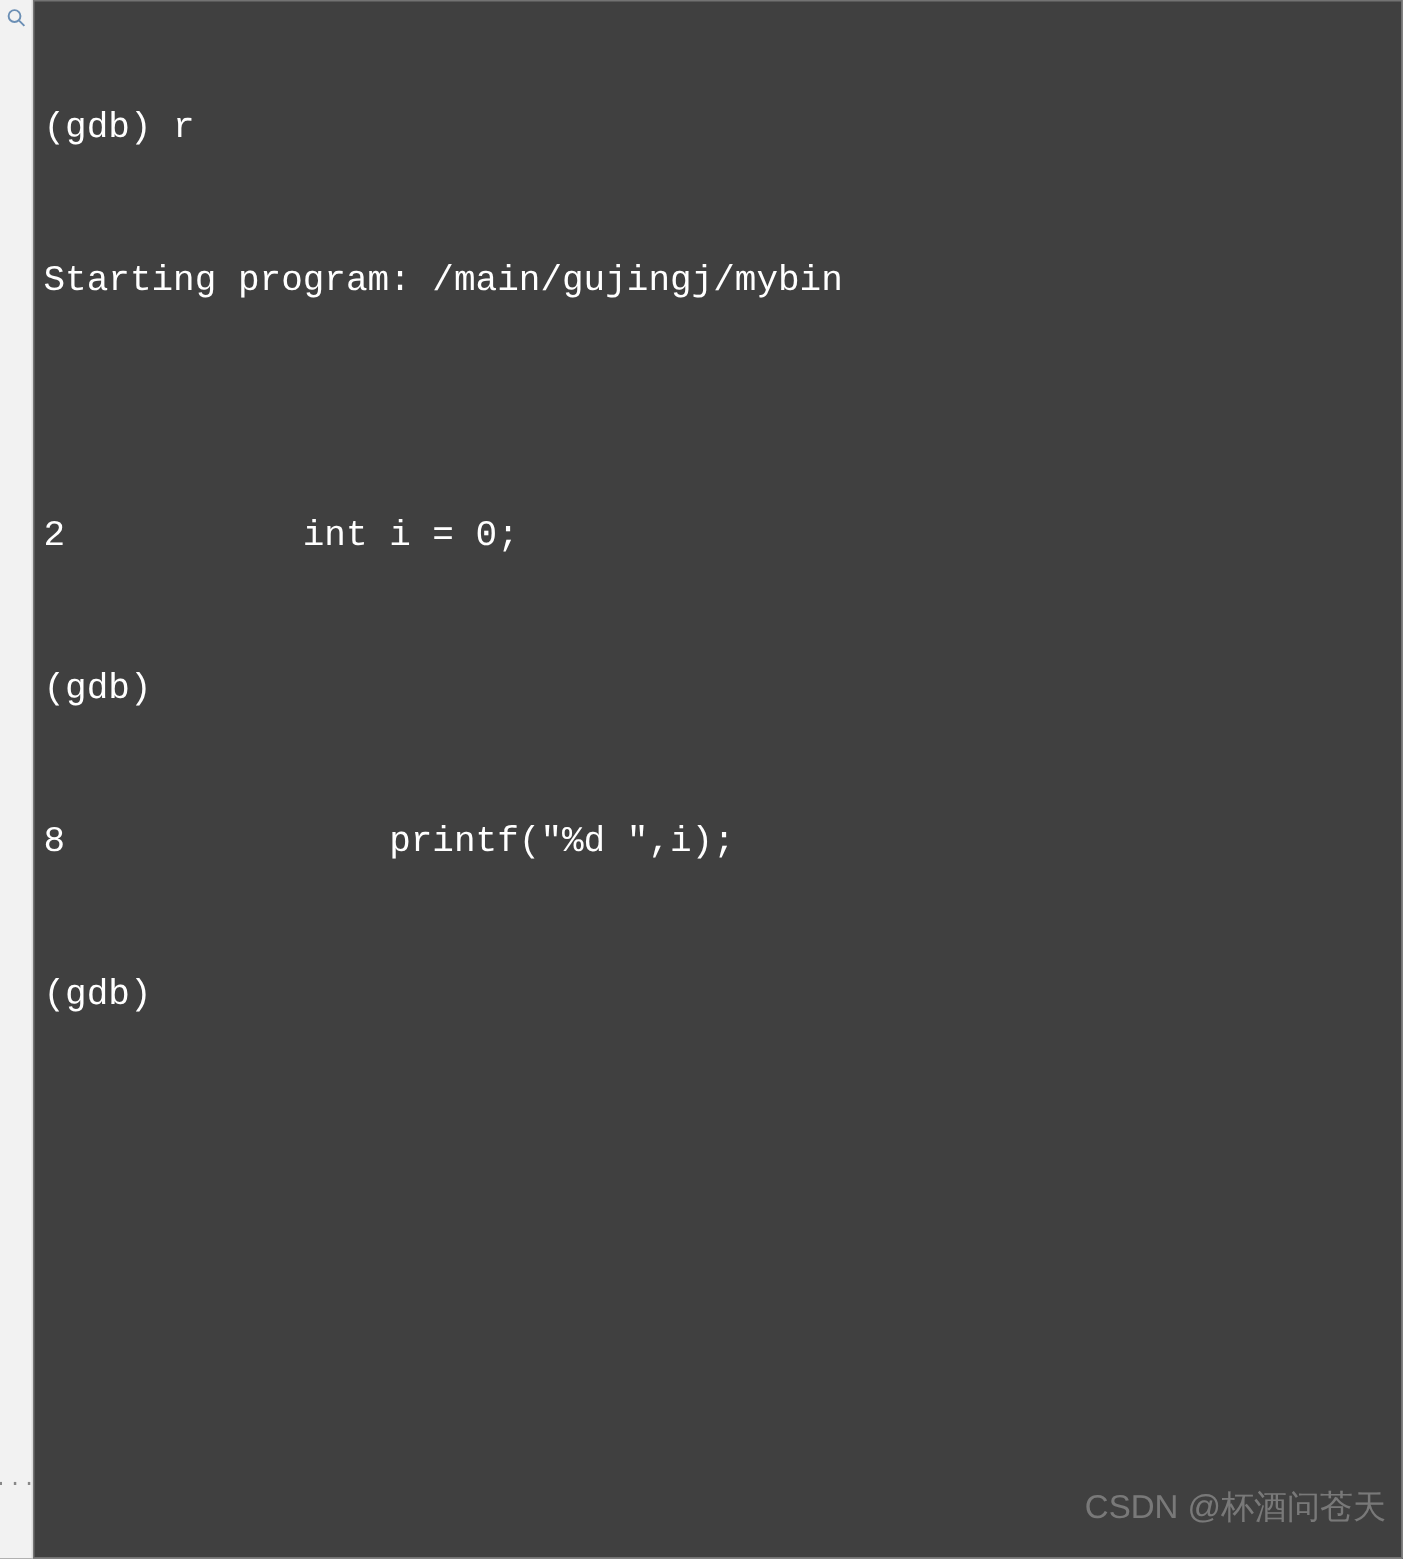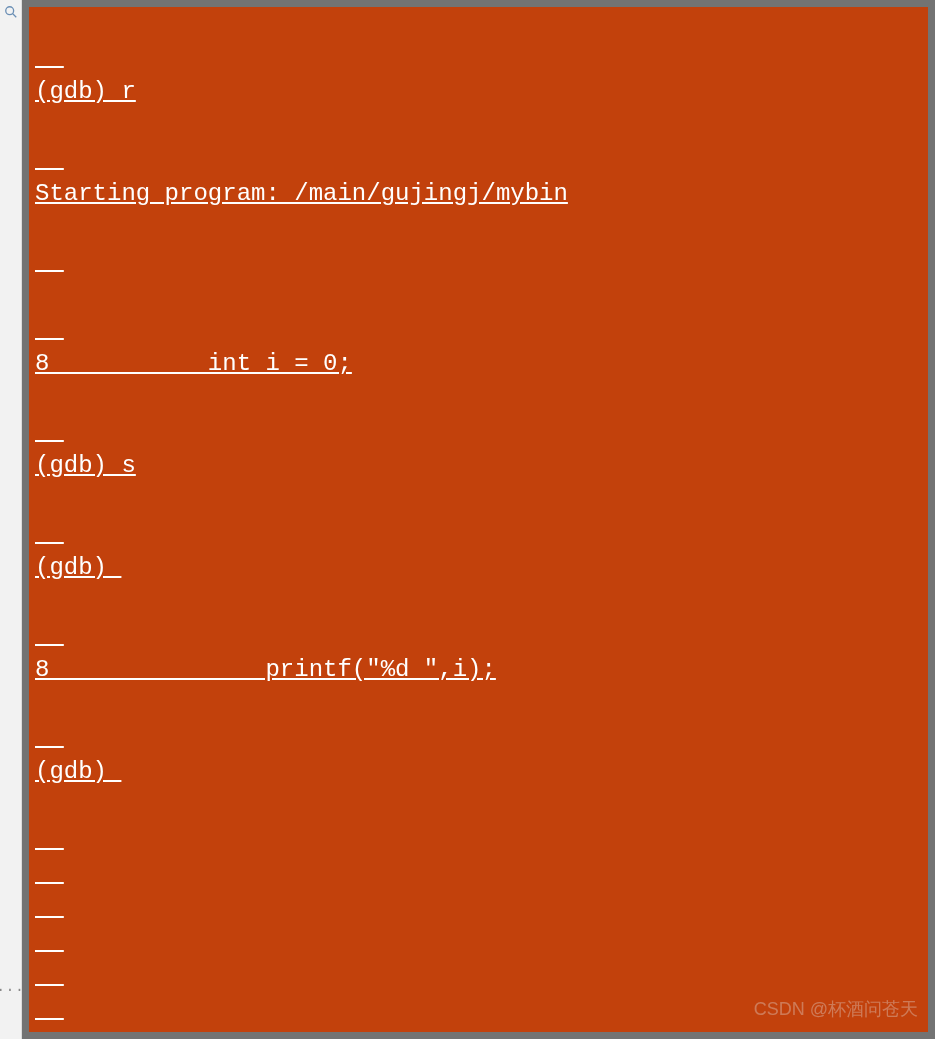--- a/index.html
+++ b/index.html
@@ -30,38 +30,37 @@
   .search-icon-wrap {
     width: 16px;
     height: 16px;
     display: flex;
     align-items: center;
     justify-content: center;
     margin-top: 2px;
   }
   .terminal {
     flex: 1;
-    background: #c2410c;
+    background: #404040;
     color: #ffffff;
     font-size: 24px;
     line-height: 34px;
     padding: 0px 6px;
     white-space: pre;
     overflow: hidden;
-    border: 7px solid #737373;
+    border: 1px solid #737373;
     font-family: "Consolas", "Courier New", monospace;
     position: relative;
-    text-decoration: underline;
   }
   .terminal .line { white-space: pre; }
   .watermark {
     position: absolute;
     right: 10px;
-    bottom: 6px;
-    font-size: 18px;
+    bottom: 16px;
+    font-size: 22px;
     color: rgba(230,230,230,0.35);
     font-family: Arial, sans-serif;
     white-space: nowrap;
   }
 </style>
 </head>
 <body>
 
 <div class="left-gutter">
   <div class="search-icon-wrap">
@@ -70,22 +69,21 @@
       <line x1="10" y1="10" x2="14" y2="14" stroke="#6b8fb5" stroke-width="1.5"></line>
     </svg>
   </div>
   <div class="gutter-ellipsis">...</div>
 </div>
 
 <div class="terminal">
   <div class="line">(gdb) r</div>
   <div class="line">Starting program: /main/gujingj/mybin</div>
   <div class="line"></div>
-  <div class="line">8           int i = 0;</div>
-  <div class="line">(gdb) s</div>
+  <div class="line">2           int i = 0;</div>
   <div class="line">(gdb) </div>
   <div class="line">8               printf("%d ",i);</div>
   <div class="line">(gdb) </div>
   
   
   
   
   
   
   

